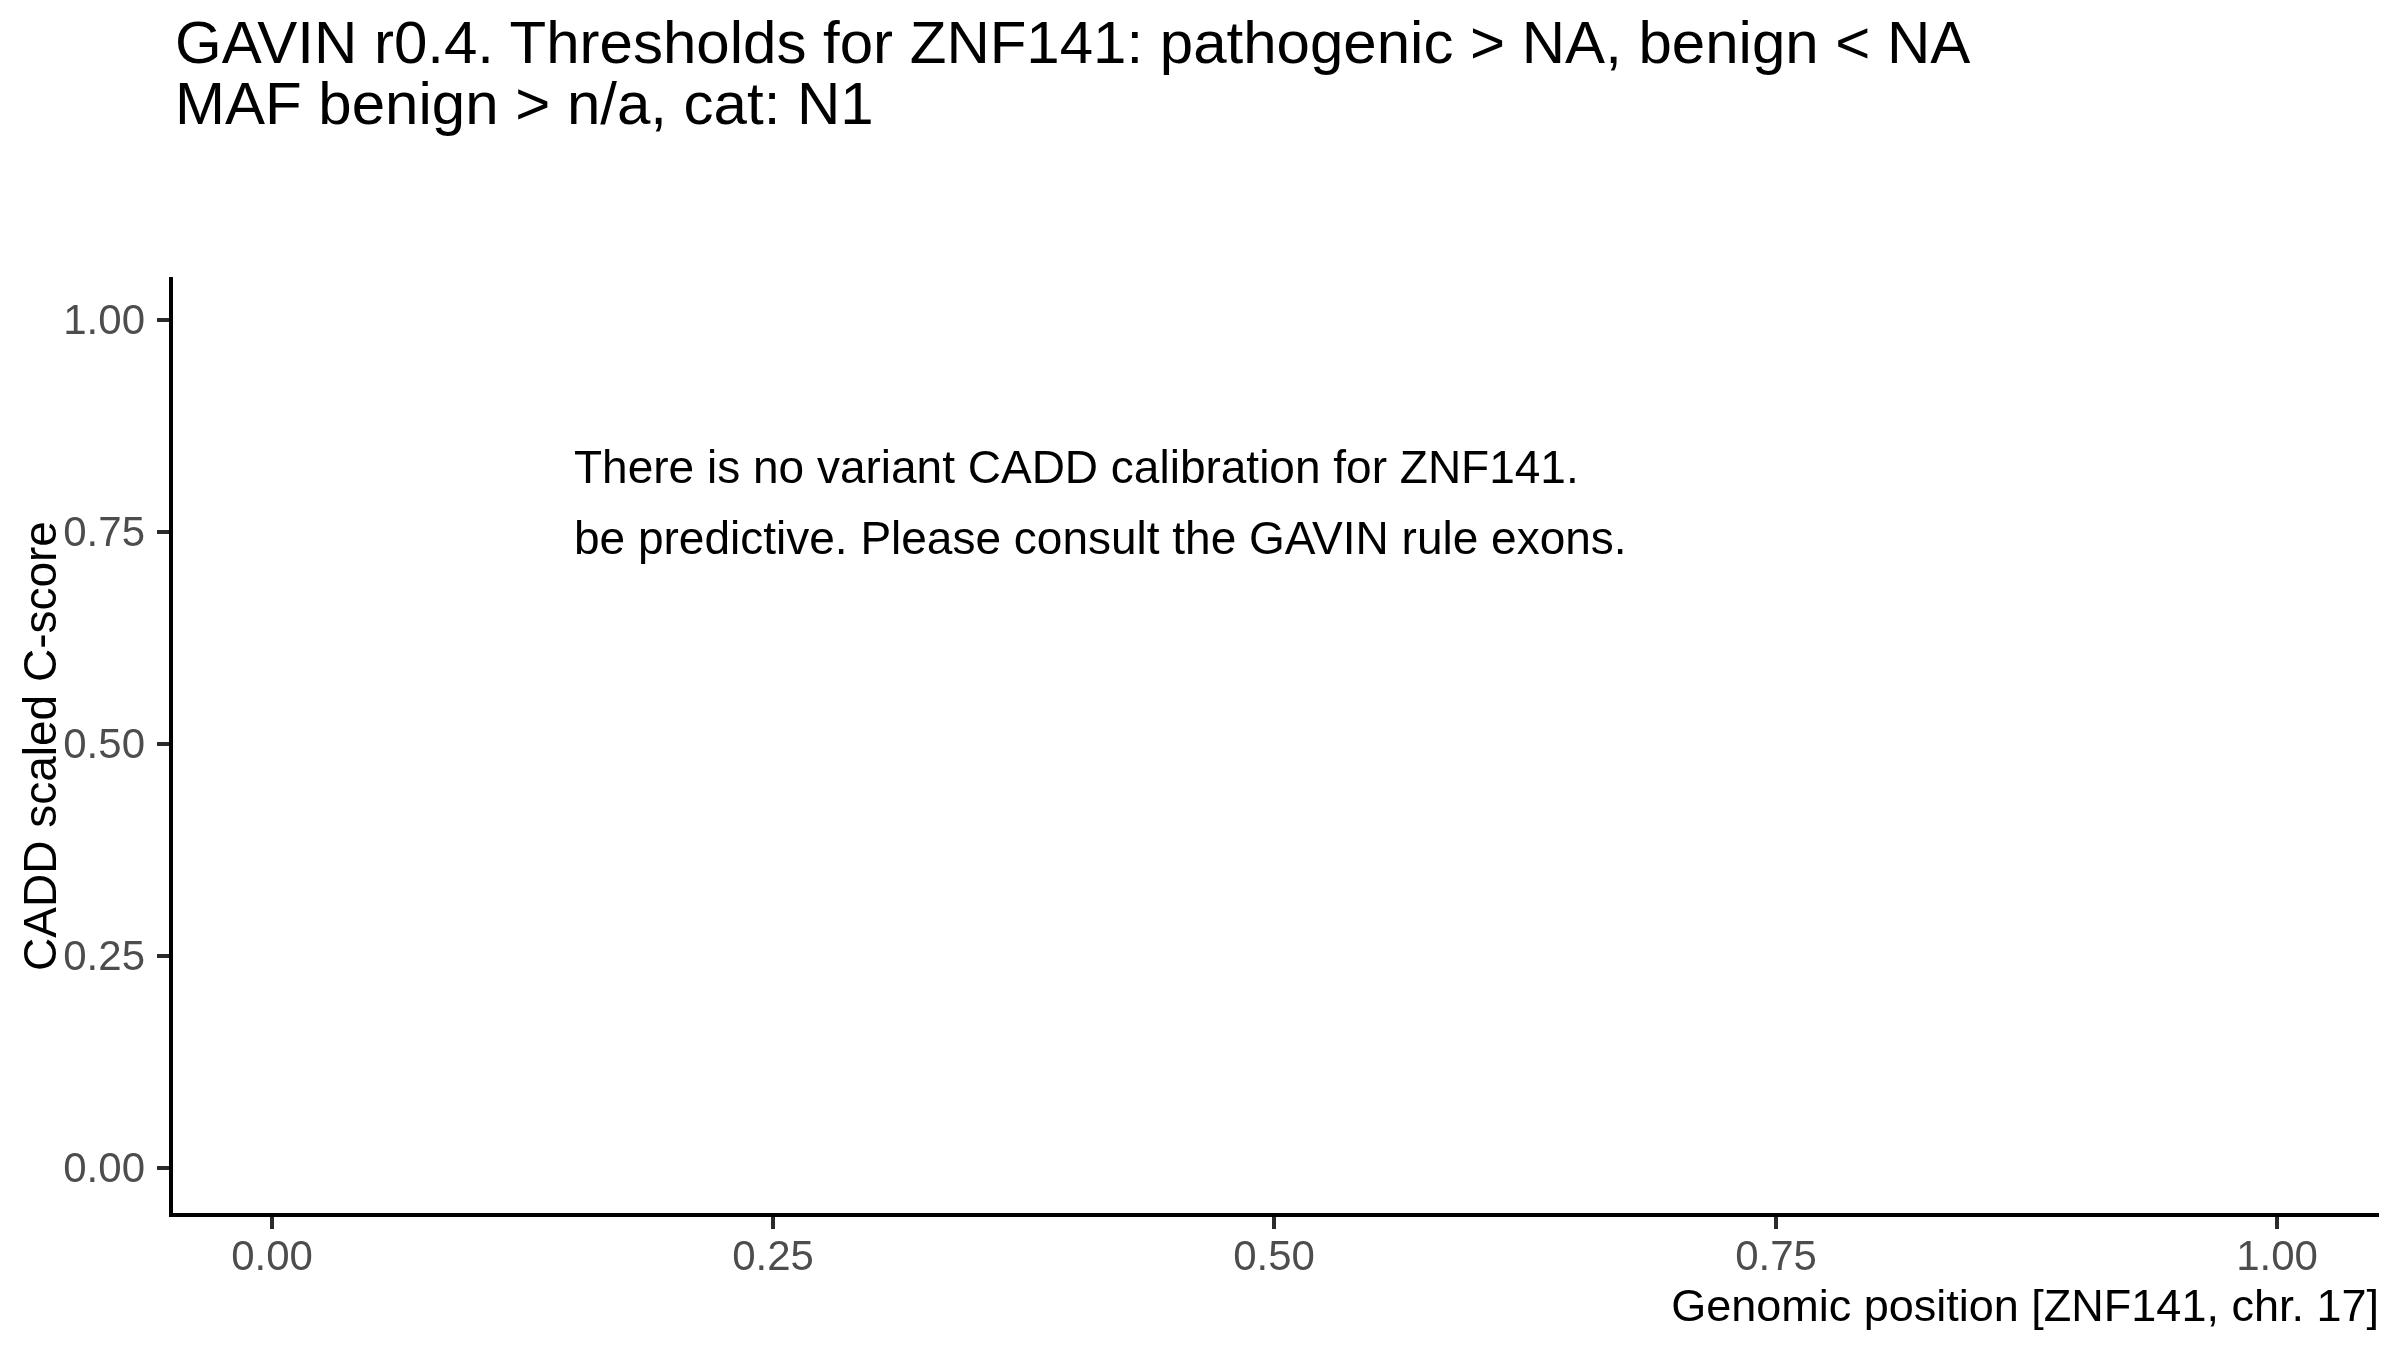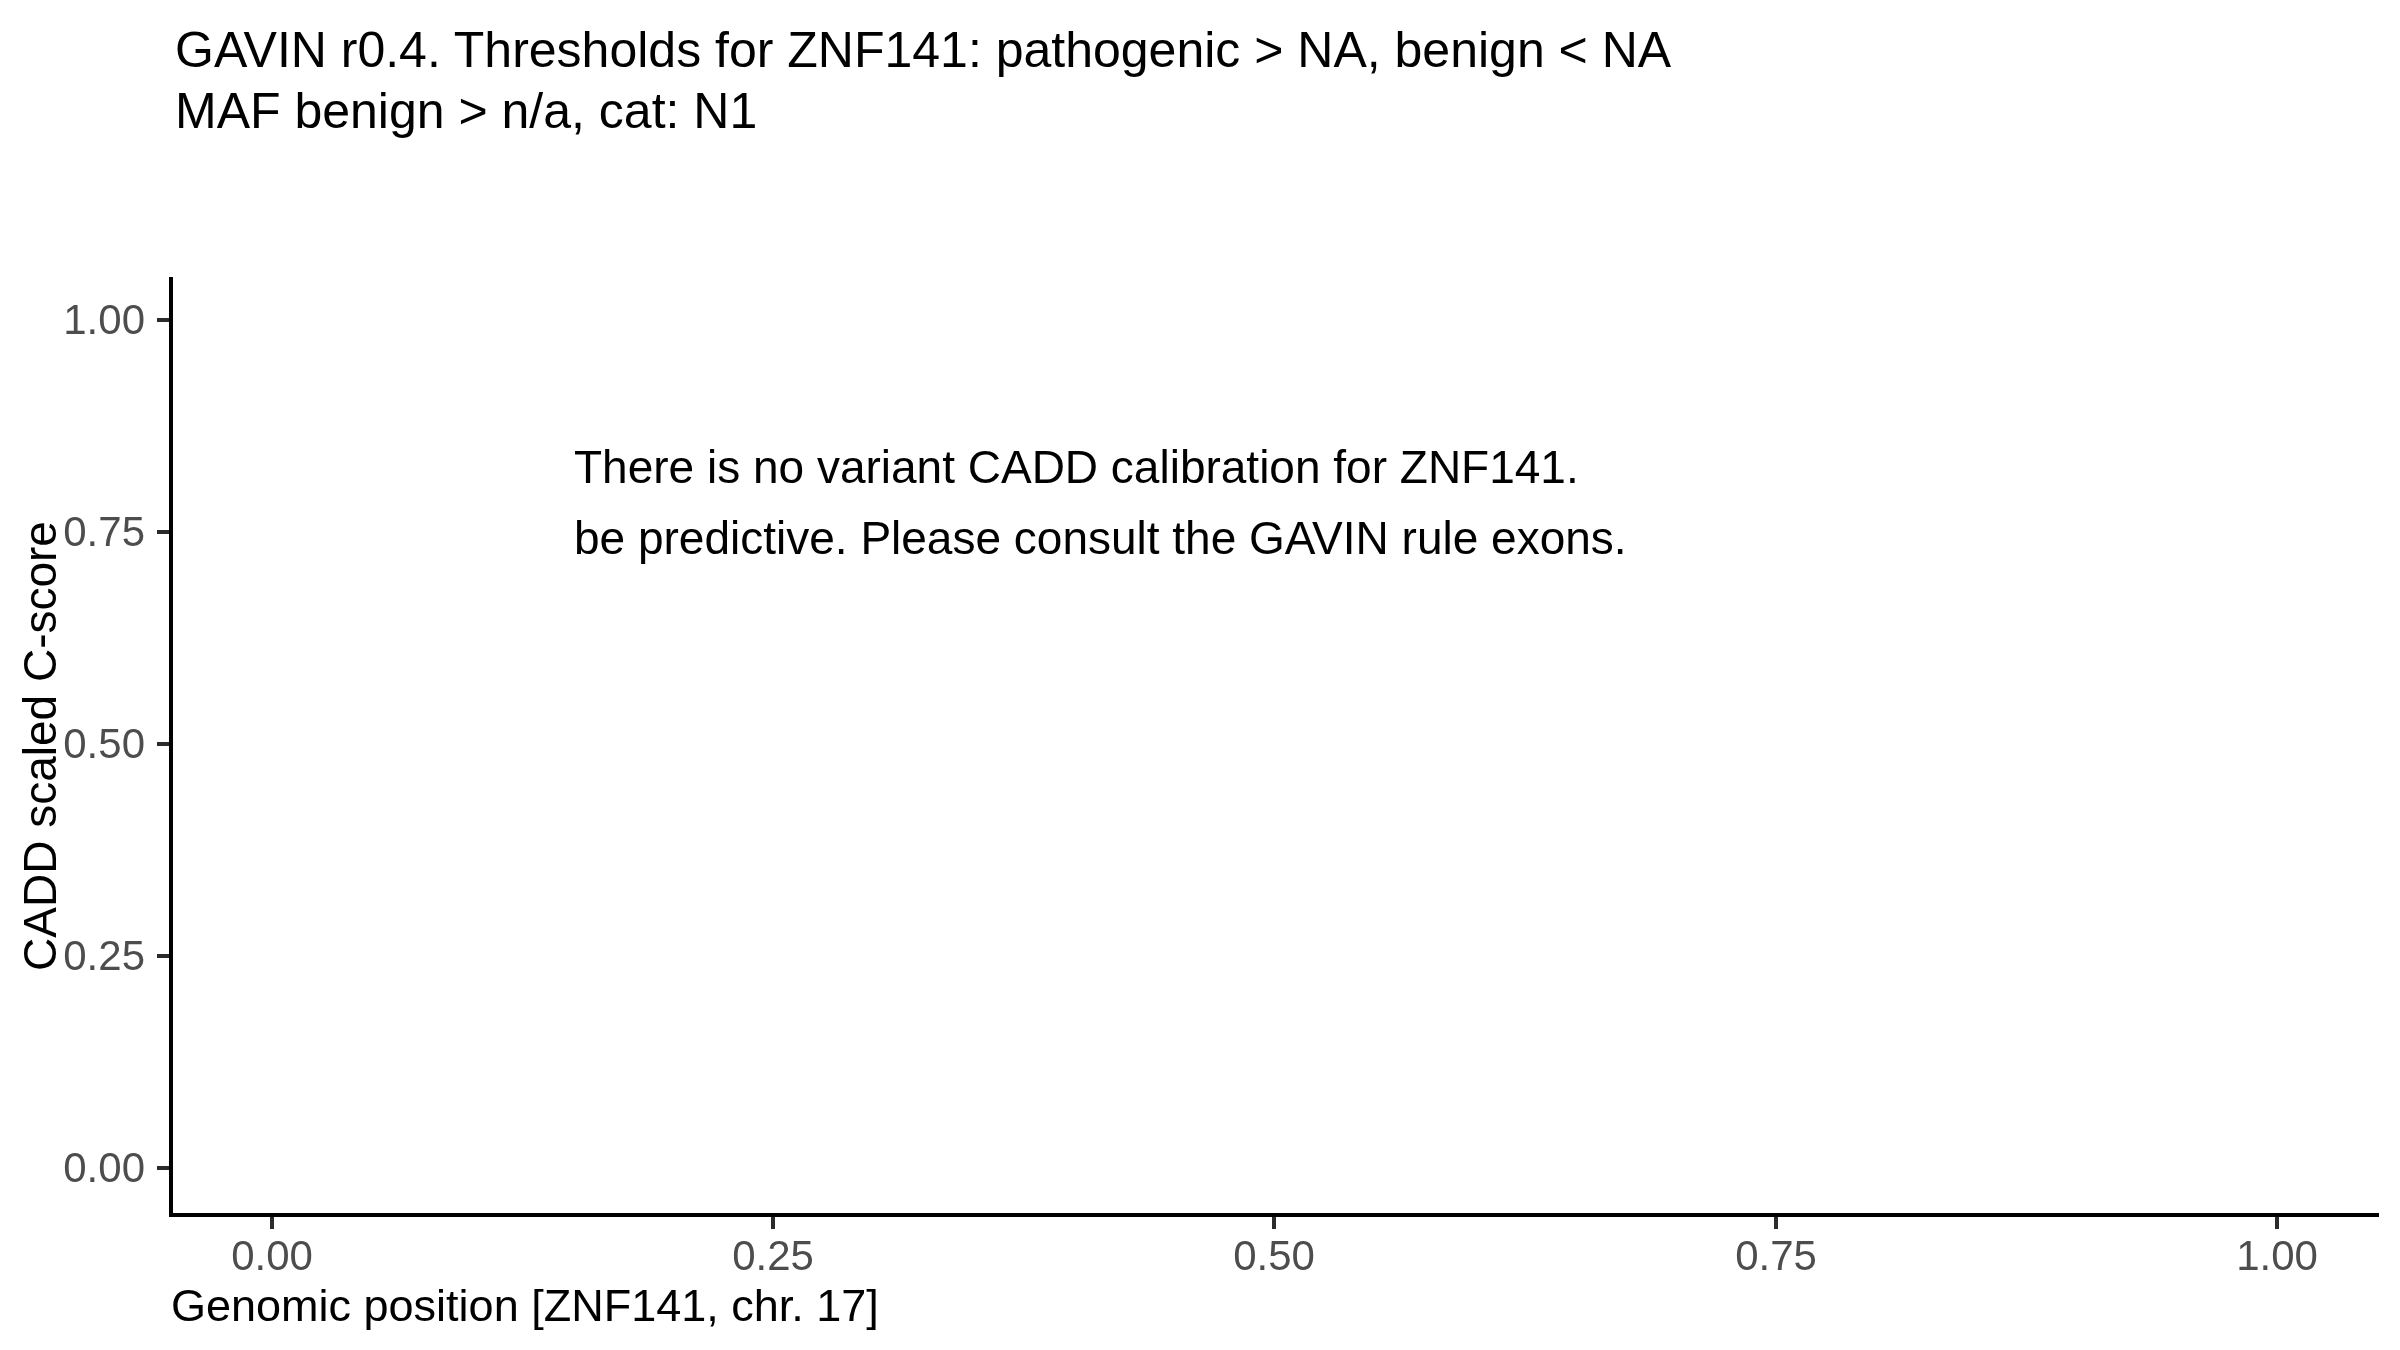--- a/index.html
+++ b/index.html
@@ -7,22 +7,22 @@
     position: relative;
     width: 2400px;
     height: 1350px;
     background: #ffffff;
     font-family: "Liberation Sans", sans-serif;
     overflow: hidden;
   }
   .chart-title {
     position: absolute;
     left: 175px;
-    top: 20px;
-    font-size: 50px;
+    top: 12px;
+    font-size: 60px;
     line-height: 61px;
     color: #000000;
     white-space: nowrap;
   }
   .axis-line-y {
     position: absolute;
     left: 169px;
     top: 277px;
     width: 4px;
     height: 940px;
@@ -66,21 +66,21 @@
     text-align: center;
     font-size: 42px;
     line-height: 48px;
     color: #4d4d4d;
   }
   .x-axis-title {
     position: absolute;
     left: 171px;
     top: 1280px;
     width: 2208px;
-    text-align: left;
+    text-align: right;
     font-size: 45px;
     line-height: 52px;
     color: #000000;
   }
   .y-axis-title {
     position: absolute;
     left: -260px;
     top: 721px;
     width: 600px;
     height: 50px;

